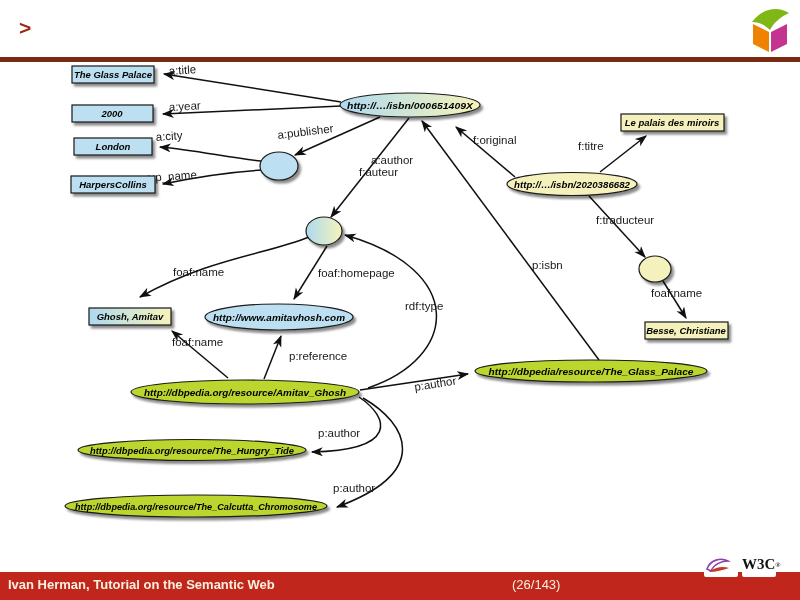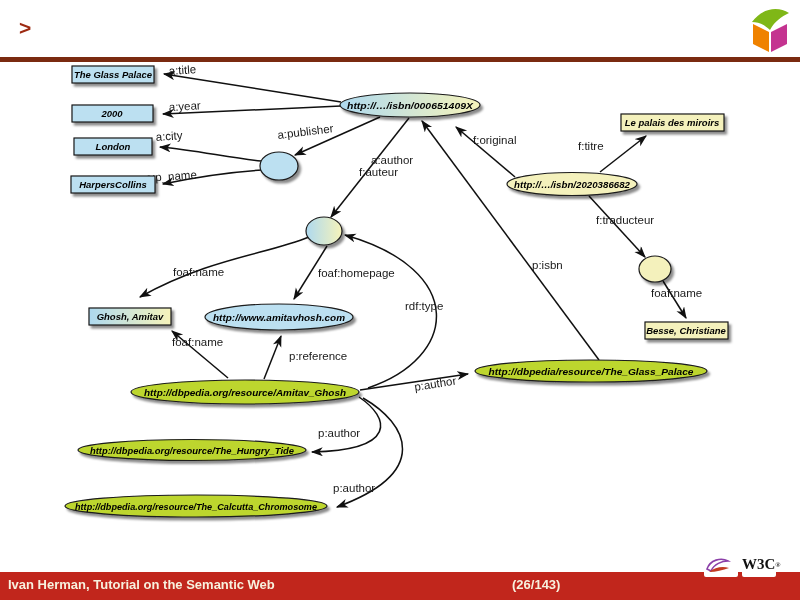--- a/index.html
+++ b/index.html
@@ -12,21 +12,21 @@
            color:#9d2a12;}
   .page-title{position:absolute;left:62px;top:10px;font-size:27px;font-weight:bold;
               color:#9d2a12;letter-spacing:0px;}
   .header-rule{position:absolute;left:0;top:57px;width:800px;height:5px;background:#7a2a10;}
   .cube-logo{position:absolute;right:8px;top:5px;}
 
   
   .footer-bar{position:absolute;left:0;top:572px;width:800px;height:28px;background:#c1261c;}
   .footer-left{position:absolute;left:8px;top:577px;font-size:13px;font-weight:bold;
                color:#f7f1de;}
-  .footer-page{position:absolute;left:512px;top:577px;font-size:13px;font-weight:bold;
+  .footer-page{position:absolute;left:512px;top:577px;font-size:13px;font-weight:normal;
                color:#f7f1de;}
   .footer-logo{position:absolute;background:#ffffff;border-radius:2px;width:34px;height:25px;
                top:552px;display:flex;align-items:center;justify-content:space-between;}
   .logo-office{right:62px;}
   .logo-w3c{right:24px;font-weight:bold;font-size:15px;color:#111;font-family:"Liberation Serif",serif;}
   .logo-w3c sup{font-size:7px;}
 
   
   svg.diagram{position:absolute;left:0;top:0;}
   .node-shape{stroke:#1a1a1a;stroke-width:1.2;}

